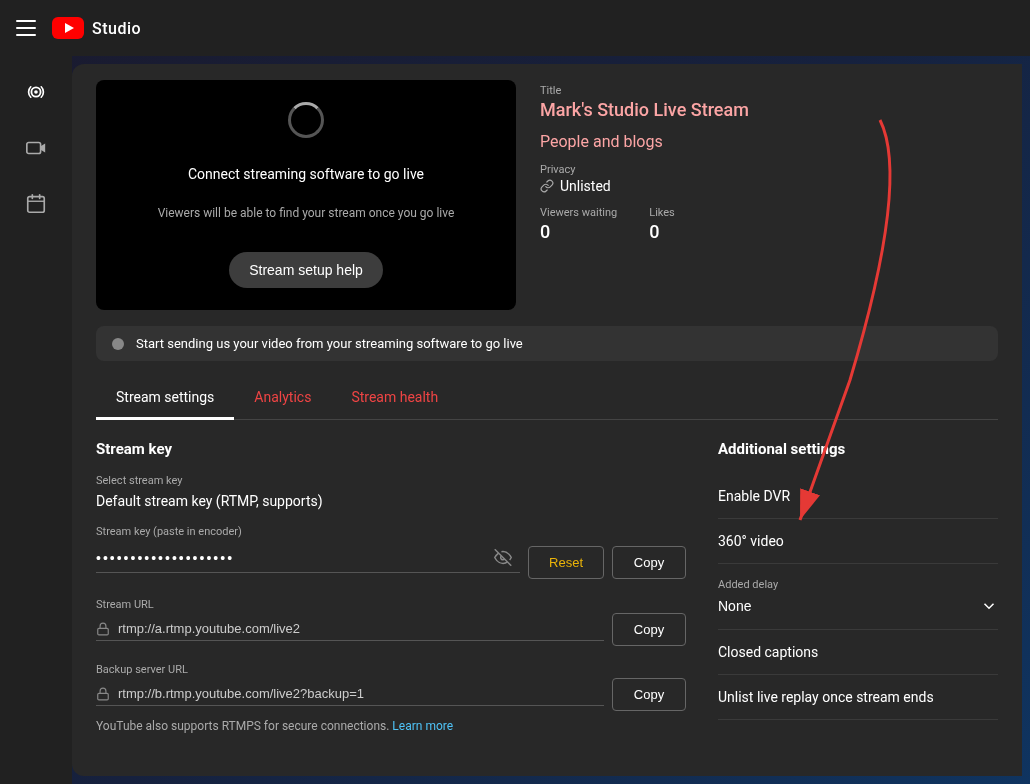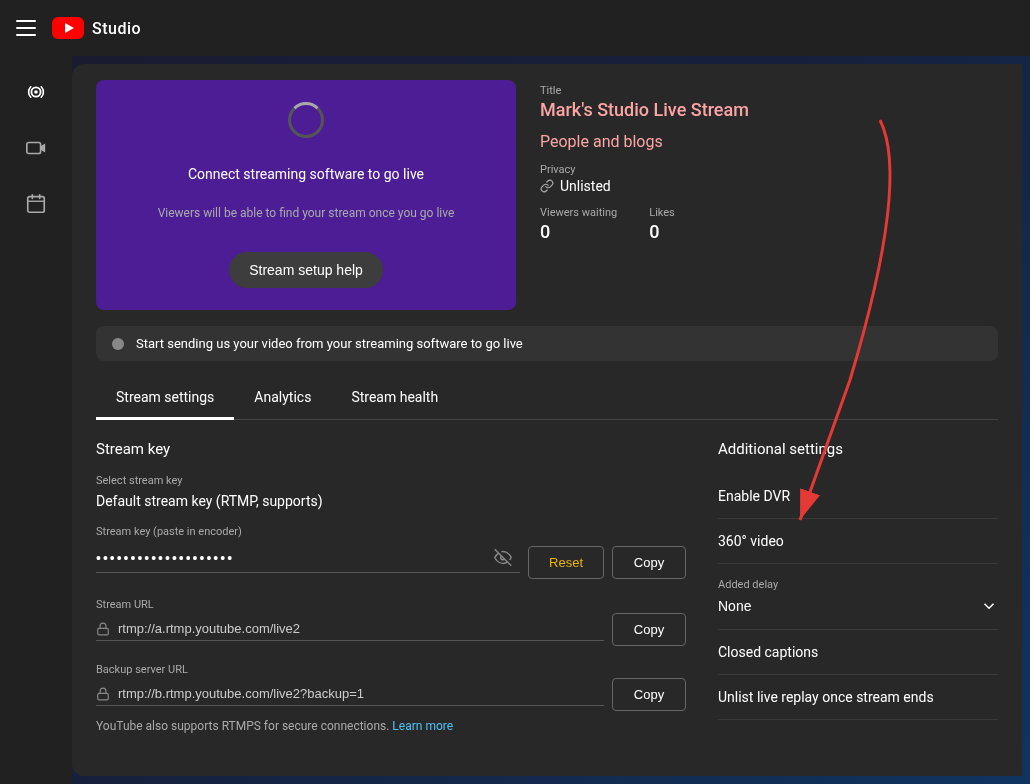--- a/index.html
+++ b/index.html
@@ -103,21 +103,21 @@
     .stream-top {
       display: flex;
       gap: 24px;
       margin-bottom: 16px;
     }
 
     
     .video-preview {
       width: 420px;
       height: 230px;
-      background: #4c1d95;
+      background: #000000;
       border-radius: 8px;
       display: flex;
       flex-direction: column;
       align-items: center;
       justify-content: center;
       gap: 24px;
       flex-shrink: 0;
       position: relative;
     }
     .spinner {
@@ -215,21 +215,21 @@
     
     .tabs {
       display: flex;
       gap: 0;
       border-bottom: 1px solid #444;
       margin-bottom: 20px;
     }
     .tab {
       padding: 12px 20px;
       font-size: 14px;
-      color: #ffffff;
+      color: #ef4444;
       cursor: pointer;
       border-bottom: 3px solid transparent;
       margin-bottom: -1px;
     }
     .tab.active {
       color: #fff;
       border-bottom: 3px solid #fff;
     }
 
     
@@ -241,21 +241,21 @@
       flex: 1;
     }
     .settings-right {
       width: 280px;
       flex-shrink: 0;
     }
 
     .section-title {
       color: #fff;
       font-size: 15px;
-      font-weight: 400;
+      font-weight: 700;
       margin-bottom: 16px;
     }
 
     .field-label {
       color: #aaa;
       font-size: 11px;
       margin-bottom: 6px;
     }
     .field-value-display {
       color: #fff;

